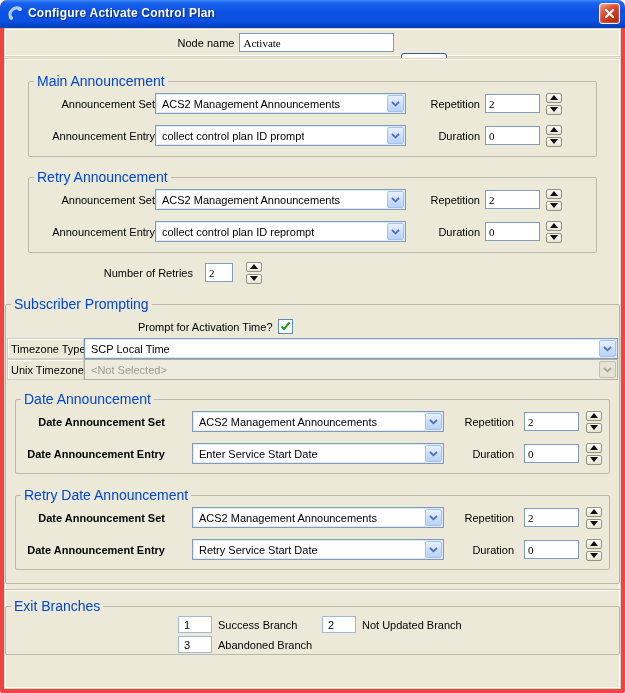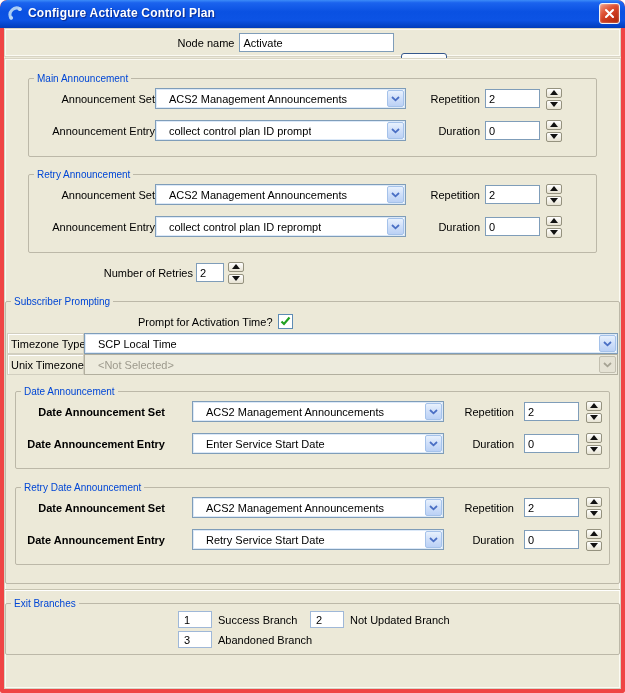--- a/index.html
+++ b/index.html
@@ -34,28 +34,28 @@
     position:absolute;top:28px;left:4px;right:4px;bottom:4px;
     background:#ECE9D8;display:flex;flex-direction:column;
   }
   .panel{border:1px solid #D8D4C4;box-shadow:inset 0 0 0 1px #FBFAF3;background:#ECE9D8;}
   .header-panel{height:29px;display:flex;align-items:center;justify-content:center;flex:none;}
   .body-panel{flex:1;margin-top:1px;overflow:hidden;}
   
   .lbl{font-size:11px;color:#000;white-space:nowrap;}
   .txt{
     height:19px;border:1px solid #7F9DB9;background:#fff;
-    font-family:Liberation Sans, sans-serif;font-size:11px;
+    font-family:Liberation Serif, serif;font-size:11px;
     padding:8px 3px;outline:none;
   }
   .combo{
     height:21px;background:#fff;border:1px solid #7F9DB9;
     box-shadow:inset 0 0 0 1px #DCE9F8;
     position:relative;display:flex;align-items:center;
-    padding:0 20px 0 13px;cursor:default;
+    padding:0 20px 0 6px;cursor:default;
   }
   .combo-text{white-space:nowrap;overflow:hidden;}
   .combo-btn{
     position:absolute;top:1px;right:1px;bottom:1px;width:17px;
     background:linear-gradient(180deg,#E8F1FD 0%,#CFDFF9 50%,#BBD1F5 100%);
     border:1px solid #A5C2EA;border-radius:2px;
     display:flex;align-items:center;justify-content:center;color:#4A6FC4;
   }
   .combo.disabled{background:#EDEBDD;color:#9D9A8D;border-color:#B2AF9F;box-shadow:none;}
   .combo.disabled .combo-btn{background:#E5E2D4;border-color:#C2BFB0;color:#A6A394;}
@@ -68,37 +68,37 @@
   .tri-up{width:0;height:0;border-left:4px solid transparent;border-right:4px solid transparent;border-bottom:5px solid #111;}
   .tri-down{width:0;height:0;border-left:4px solid transparent;border-right:4px solid transparent;border-top:5px solid #111;}
   .checkbox{
     width:15px;height:15px;background:#fff;border:1px solid #5E8CB4;
     display:inline-flex;align-items:center;justify-content:center;margin-left:5px;cursor:pointer;
   }
   
   fieldset{
     border:1px solid #BCB8A8;border-radius:2px;margin:0;padding:0;
   }
-  legend{color:#0046D5;font-size:10px;padding:0 3px;margin-left:5px;}
+  legend{color:#0046D5;font-size:14px;padding:0 3px;margin-left:5px;}
   .fs-main,.fs-retry{margin:0 23px;height:84px;}
   .fs-main{margin-top:14px;}
   .fs-retry{margin-top:12px;}
   .ann-row{display:flex;align-items:center;height:21px;margin-top:4px;}
   .ann-row + .ann-row{margin-top:11px;}
   .lab-set{width:126px;text-align:right;}
   .combo-ann{width:251px;}
   .lab-num{width:74px;text-align:right;margin-right:5px;}
   .numfield{width:55px;}
   
   .fs-date .lab-set{width:149px;margin-right:27px;font-weight:bold;}
   .fs-date .combo-ann{width:252px;}
   .fs-date .lab-num{width:70px;margin-right:10px;}
   .fs-date .spinner{margin-left:7px;}
   
-  .retries-row{display:flex;align-items:center;height:21px;margin-top:9px;}
+  .retries-row{display:flex;align-items:center;height:21px;margin-top:9px;gap:9px;}
   .lab-retries{width:188px;text-align:right;margin-right:3px;}
   .retriesfield{width:28px;}
   .retries-row .spinner{margin-left:4px;}
   
   .fs-sub{margin:13px 0 0 0;height:288px;}
   .cb-row{display:flex;align-items:center;height:17px;margin-top:6px;padding-left:132px;}
   .tz-grid{display:grid;grid-template-columns:77px 1fr;margin:3px 1px 0 1px;}
   .tz-label{
     display:flex;align-items:center;height:21px;padding-left:3px;
     border:1px solid #D2CFC0;box-shadow:inset 1px 1px 0 #fff;background:#ECE9D8;
@@ -109,21 +109,21 @@
   
   .groove{height:2px;border-top:1px solid #C6C3B0;border-bottom:1px solid #FFFFFF;margin-top:5px;}
   .fs-exit{margin:7px 0 0 0;height:57px;}
   .exit-row{display:flex;align-items:center;height:17px;margin:2px 0 0 172px;}
   .exit-row + .exit-row{margin-top:3px;}
   .branchbox{
     width:34px;height:17px;background:#fff;border:1px solid #9FB8D8;
     display:flex;align-items:center;padding-left:5px;
   }
   .branchlbl{margin-left:6px;}
-  .branchlbl.fixed{width:92px;margin-right:0;}
+  .branchlbl.fixed{width:92px;margin-right:12px;}
   .branchbox.second{margin-left:0;}
   
   .footer{display:flex;justify-content:flex-end;align-items:center;margin-top:7px;padding-right:12px;}
   .xpbtn{
     height:22px;border:1px solid #35578B;border-radius:3px;
     background:linear-gradient(180deg,#FFFFFF 0%,#F4F3EC 55%,#E3E0D0 100%);
     font-family:"Liberation Sans","DejaVu Sans",sans-serif;font-size:11px;color:#000;
     display:flex;align-items:center;justify-content:center;cursor:pointer;margin-top:40px;
   }
   .btn-help{width:46px;height:20px;margin-left:7px;}

